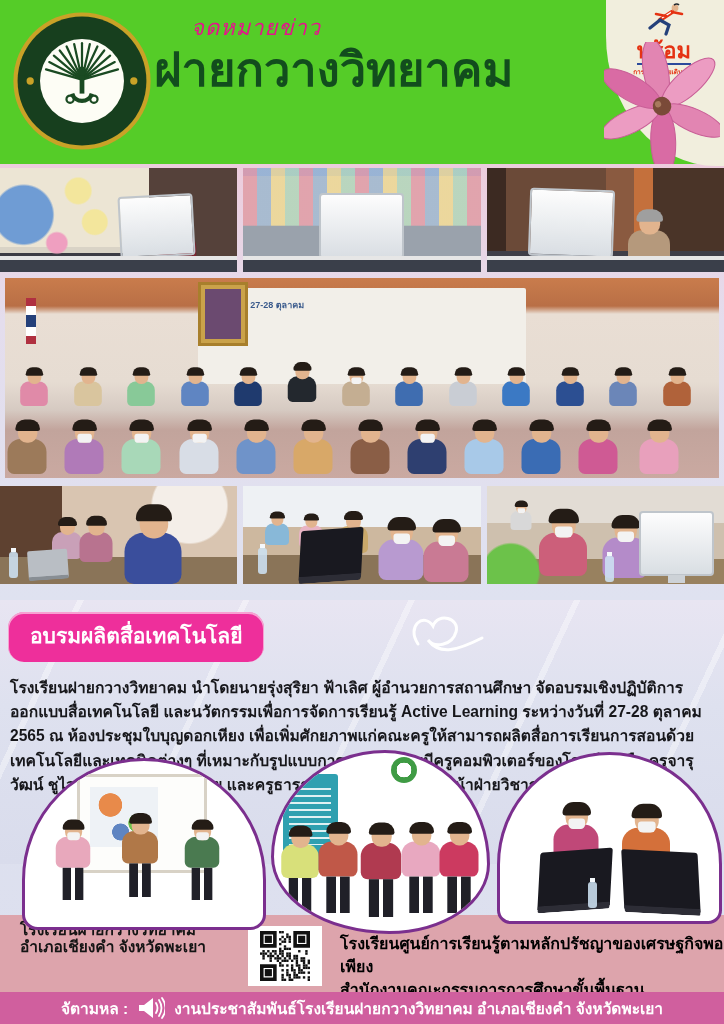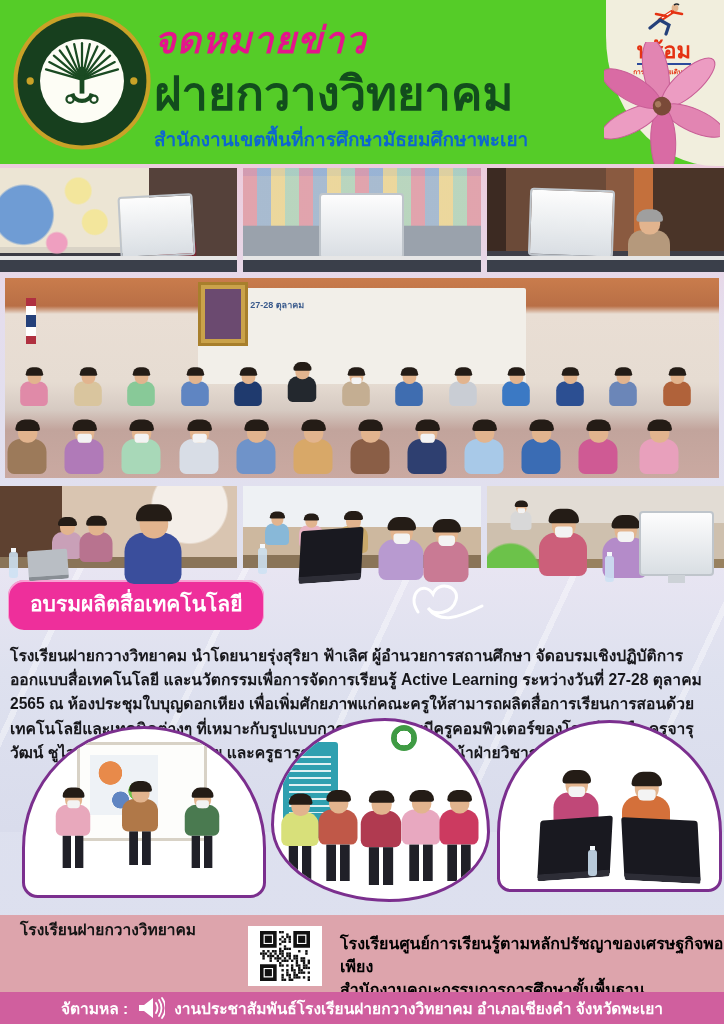--- a/index.html
+++ b/index.html
@@ -4,21 +4,21 @@
 <style>
   html,body{margin:0;padding:0;background:#888;}
   #page{position:relative;width:724px;height:1024px;overflow:hidden;margin:0 auto;
     font-family:"Liberation Sans","DejaVu Sans",sans-serif;
     background:linear-gradient(180deg,#f2bcd2 0px,#eccede 180px,#e4dded 320px,#dfe2f0 600px,#dcdfee 100%);}
   
   .header{position:absolute;left:0;top:0;right:0;height:164px;background:var(--header-green);}
   .logo{position:absolute;left:12px;top:10px;width:140px;height:142px;}
   .logo svg{width:100%;height:100%;}
   .title-block{position:absolute;left:154px;top:10px;width:450px;}
-  .newsletter{font-size:37px;font-weight:700;font-style:italic;color:var(--newsletter-pink);letter-spacing:1px;}
+  .newsletter{font-size:22px;font-weight:400;font-style:italic;color:var(--newsletter-pink);letter-spacing:1px;margin-left:37px;}
   .school-title{font-size:47px;font-weight:800;color:var(--title-green);line-height:1.02;margin-top:1px;letter-spacing:0px;}
   .subtitle{font-size:19px;font-weight:bold;color:var(--subtitle-blue);margin-top:6px;}
   .dateline{font-size:19px;font-weight:bold;color:var(--date-red);margin-top:3px;}
   .corner{position:absolute;right:0;top:0;width:118px;height:166px;background:var(--cream);
     border-bottom-left-radius:110px 130px;}
   .badge{position:absolute;right:10px;top:2px;width:100px;text-align:center;}
   .badge-title{color:var(--badge-red);font-size:22px;font-weight:800;line-height:1;border-bottom:2px solid #2b4a9b;display:inline-block;padding-bottom:1px;}
   .badge-sub{color:var(--badge-red);font-size:6.5px;font-weight:bold;margin-top:2px;}
   .flower{position:absolute;right:4px;top:42px;width:116px;height:122px;}
   
@@ -92,21 +92,21 @@
     background:repeating-linear-gradient(180deg,rgba(255,255,255,.85) 0 2px,rgba(0,0,0,0) 2px 7px);}
   .logo-circle{position:absolute;left:55%;top:2%;width:26px;height:26px;border-radius:50%;background:radial-gradient(circle,#fff 0 40%,#3f9b44 41%);z-index:1;}
   
   .person{position:absolute;width:30px;z-index:2;transform-origin:50% 100%;}
   .p-head{position:relative;width:15px;height:16px;margin:0 auto;background:#e2b48e;border-radius:50% 50% 46% 46%;}
   .p-hair{position:absolute;top:-2px;left:-2px;right:-2px;height:9px;background:#241c16;border-radius:9px 9px 2px 2px;}
   .p-mask{position:absolute;left:2px;right:2px;bottom:0;height:7px;background:#f3f3f3;border-radius:2px 2px 3px 3px;z-index:2;}
   .p-body{width:30px;height:27px;margin:-3px auto 0;border-radius:10px 10px 5px 5px;}
   .p-legs{width:18px;height:28px;margin:0 auto;background:linear-gradient(90deg,#202028 0 42%,rgba(0,0,0,0) 42% 58%,#202028 58% 100%);}
   
-  .main{position:absolute;top:568px;left:0;right:0;height:264px;
+  .main{position:absolute;top:600px;left:0;right:0;height:264px;
     background:linear-gradient(180deg,#e8e5f2 0%,#dee1ef 40%,#d9dcec 100%);}
   .main::before{content:"";position:absolute;inset:0;
     background:repeating-linear-gradient(115deg,rgba(255,255,255,0) 0 70px,rgba(255,255,255,.38) 70px 76px,rgba(255,255,255,0) 76px 150px);}
   .tag{position:absolute;left:8px;top:12px;background:var(--tag-pink);color:#fff;font-size:21px;font-weight:800;
     padding:7px 22px 10px;border-radius:16px;box-shadow:inset 0 1px 0 1px rgba(255,255,255,.55);}
   .heart{position:absolute;left:390px;top:4px;width:100px;height:58px;}
   .body-text{position:absolute;left:10px;top:60px;width:705px;font-size:15.6px;line-height:1.56;font-weight:600;color:#17171b;}
   .blob{position:absolute;border:3px solid var(--blob-border-purple);overflow:hidden;background:#fff;z-index:2;}
   .blob1{left:22px;top:158px;width:238px;height:166px;border-radius:125px 125px 16px 16px;}
   .blob2{left:271px;top:150px;width:213px;height:178px;border-radius:52% 48% 46% 54%/58% 62% 38% 42%;}
@@ -156,21 +156,20 @@
         <path d="M43 59 c2 7 12 7 14 0" fill="none" stroke="#1a4a22" stroke-width="3"></path>
         <circle cx="41.5" cy="63" r="2.6" fill="none" stroke="#1a4a22" stroke-width="1.6"></circle>
         <circle cx="58.5" cy="63" r="2.6" fill="none" stroke="#1a4a22" stroke-width="1.6"></circle>
         <circle cx="13" cy="50" r="2.6" fill="#c9a227"></circle>
         <circle cx="87" cy="50" r="2.6" fill="#c9a227"></circle>
       </svg>
     </div>
     <div class="title-block">
       <div class="newsletter">จดหมายข่าว</div>
       <div class="school-title">ฝายกวางวิทยาคม</div>
-      <div class="subtitle">สำนักงานเขตพื้นที่การศึกษามัธยมศึกษาพะเยา</div>
     </div>
     <div class="corner">
       <div class="badge">
         <svg width="44" height="34" viewBox="0 0 44 34">
           <circle cx="33" cy="6" r="3.4" fill="#e2b48e"></circle>
           <path d="M32 3 q3 -2 5 0" stroke="#23282e" stroke-width="1.6" fill="none"></path>
           <path d="M18 18 L30 10" stroke="#e53212" stroke-width="4.4" stroke-linecap="round"></path>
           <path d="M20 16 L31 9" stroke="#fff" stroke-width="1.4"></path>
           <path d="M30 10 L40 12" stroke="#e53212" stroke-width="2.6" stroke-linecap="round"></path>
           <path d="M24 14 L14 12" stroke="#e53212" stroke-width="2.6" stroke-linecap="round"></path>
@@ -575,20 +574,21 @@
         <i></i>
         <i></i>
         <i></i>
         <i></i>
       </div>
   </div>
 
   <div class="footer">
     <div class="f-left">
       <div>โรงเรียนฝายกวางวิทยาคม</div>
+      <div>อำเภอเชียงคำ จังหวัดพะเยา</div>
     </div>
     <div class="qr-box">
       <svg id="qr-svg" width="50" height="50" viewBox="0 0 21 21">
         <g fill="#111">
           <path d="M0 0h7v7h-7z M1.5 1.5v4h4v-4z" fill-rule="evenodd"></path>
           <rect x="2" y="2" width="3" height="3"></rect>
           <path d="M14 0h7v7h-7z M15.5 1.5v4h4v-4z" fill-rule="evenodd"></path>
           <rect x="16" y="2" width="3" height="3"></rect>
           <path d="M0 14h7v7h-7z M1.5 15.5v4h4v-4z" fill-rule="evenodd"></path>
           <rect x="2" y="16" width="3" height="3"></rect>

